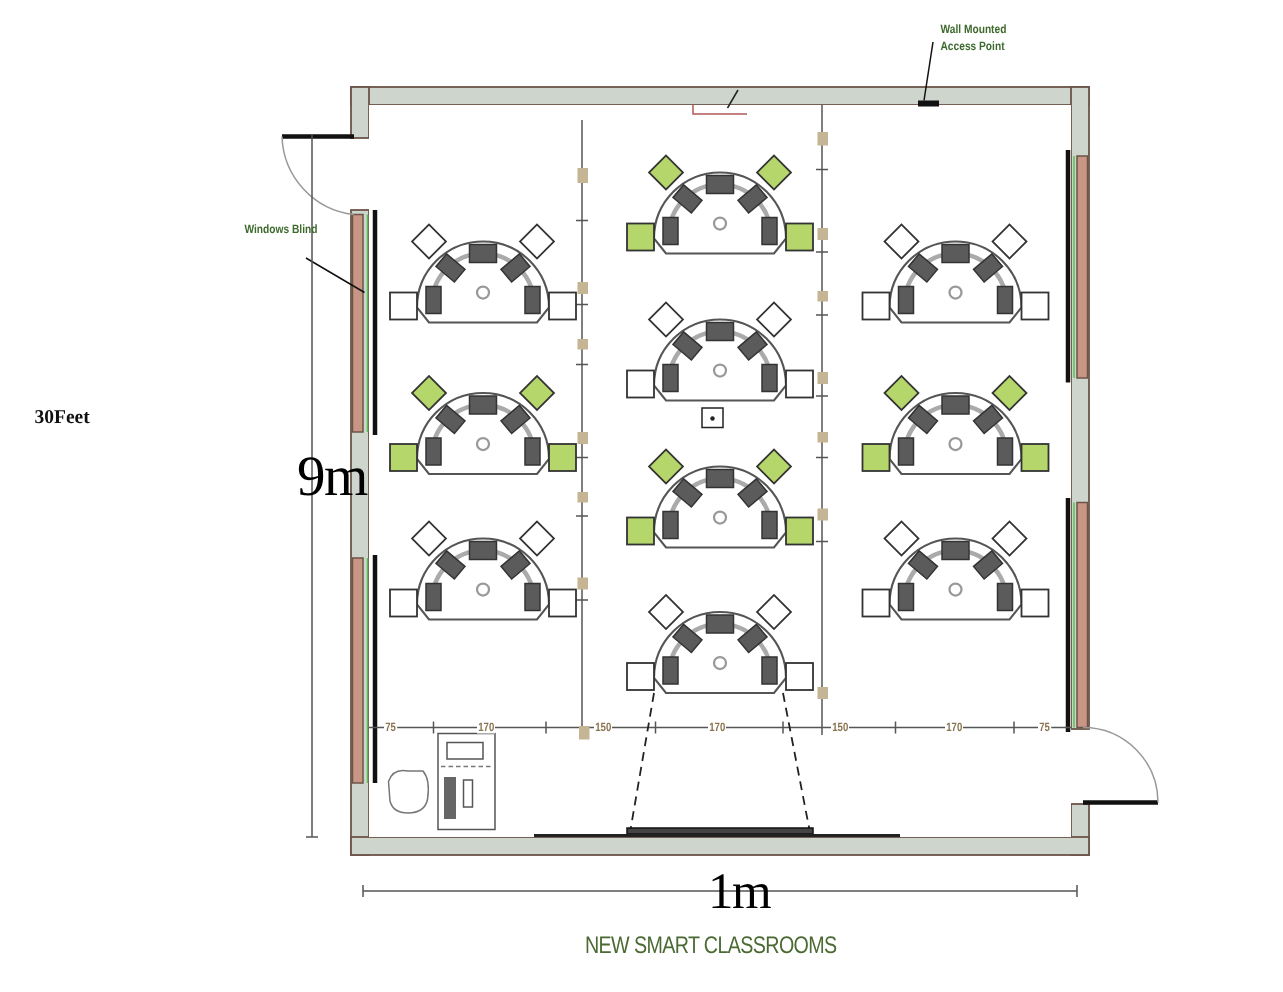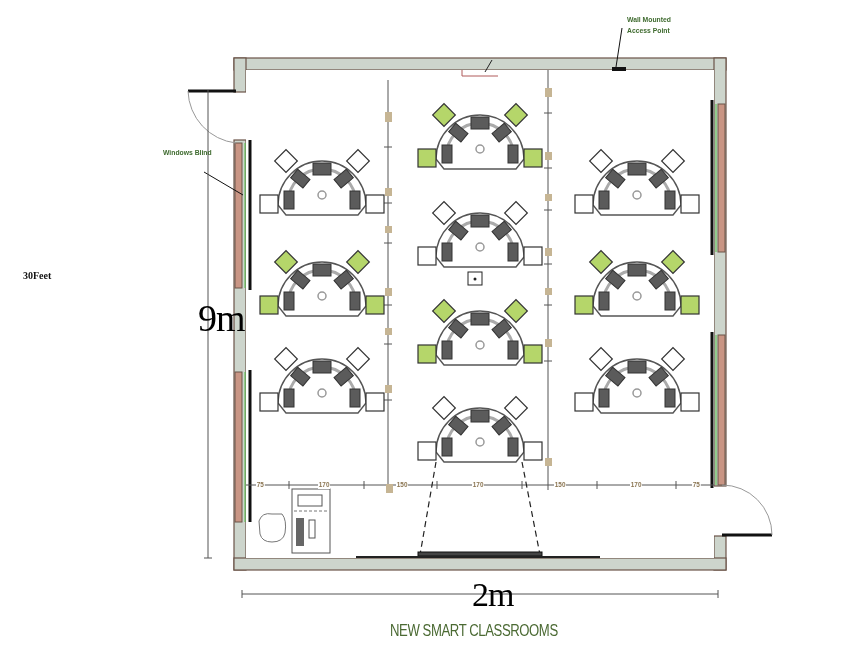--- a/index.html
+++ b/index.html
@@ -1,18 +1,18 @@
 <!DOCTYPE html>
 <html><head>
 <meta charset="utf-8">
 <style>
   html, body { margin: 0; padding: 0; background: #ffffff; }
   body { width: 855px; height: 661px; position: relative; overflow: hidden; font-family: "Liberation Sans", sans-serif; }
   #plan { position: absolute; left: 0; top: 0; }
-  .lbl-feet { position: absolute; left: 23px; top: 270px; font-family: "Liberation Serif", serif; font-weight: bold; font-size: 10px; color: #111; }
+  .lbl-feet { position: absolute; left: 23px; top: 270px; font-family: "Liberation Serif", serif; font-weight: bold; font-size: 13px; color: #111; }
   .lbl-9m { position: absolute; left: 198px; top: 299px; font-family: "Liberation Serif", serif; font-size: 38px; color: #000; line-height: 1; letter-spacing: -1px; }
   .lbl-6m { position: absolute; left: 472px; top: 578px; font-family: "Liberation Serif", serif; font-size: 34px; color: #000; line-height: 1; letter-spacing: -1px; }
   .lbl-title { position: absolute; left: 390px; top: 622px; font-family: "Liberation Sans", sans-serif; font-size: 16px; color: #4b6a33; letter-spacing: -0.5px; transform: scaleX(0.82); transform-origin: left top; white-space: nowrap; }
   .lbl-ap { position: absolute; left: 627px; top: 14px; font-size: 8px; line-height: 11px; color: #3e6a2e; font-weight: bold; transform: scaleX(0.85); transform-origin: left top; }
   .lbl-blind { position: absolute; left: 163px; top: 148px; font-size: 8px; color: #3e6a2e; font-weight: bold; transform: scaleX(0.85); transform-origin: left top; white-space: nowrap; }
   .dimtxt { position: absolute; font-size: 8px; color: #8a7450; font-weight: bold; transform: scaleX(0.8); transform-origin: left top; background: #fff; padding: 0 1px; }
 </style>
 </head>
 <body>
 
@@ -170,21 +170,21 @@
     <rect x="298" y="495" width="24" height="11" fill="#fff" stroke="#555"></rect>
     <line x1="294" y1="511" x2="328" y2="511" stroke="#777" stroke-dasharray="3,2"></line>
     <rect x="296" y="518" width="8" height="28" fill="#666"></rect>
     <rect x="309" y="520" width="6" height="18" fill="#fff" stroke="#555"></rect>
     <path d="M259,521 Q262,512 272,514 L282,514 Q287,520 285,533 Q283,542 272,542 Q262,542 260,534 Z" fill="#fff" stroke="#777"></path>
   </g>
 </svg>
 
 <div class="lbl-feet">30Feet</div>
 <div class="lbl-9m">9m</div>
-<div class="lbl-6m">2m</div>
+<div class="lbl-6m">1m</div>
 <div class="lbl-title">NEW SMART CLASSROOMS</div>
 
 <div class="lbl-ap">
   <div>Wall Mounted</div>
   <div>Access Point</div>
 </div>
 <div class="lbl-blind">Windows Blind</div>
 
 <div class="dimtxt" style="left:256px; top:480px;">75</div>
 <div class="dimtxt" style="left:318px; top:480px;">170</div>

